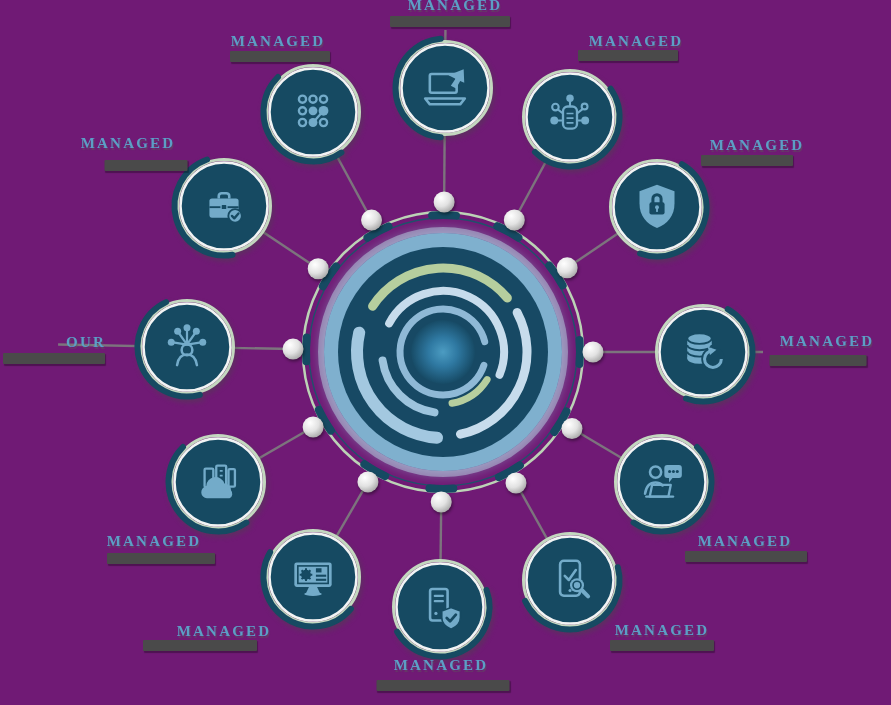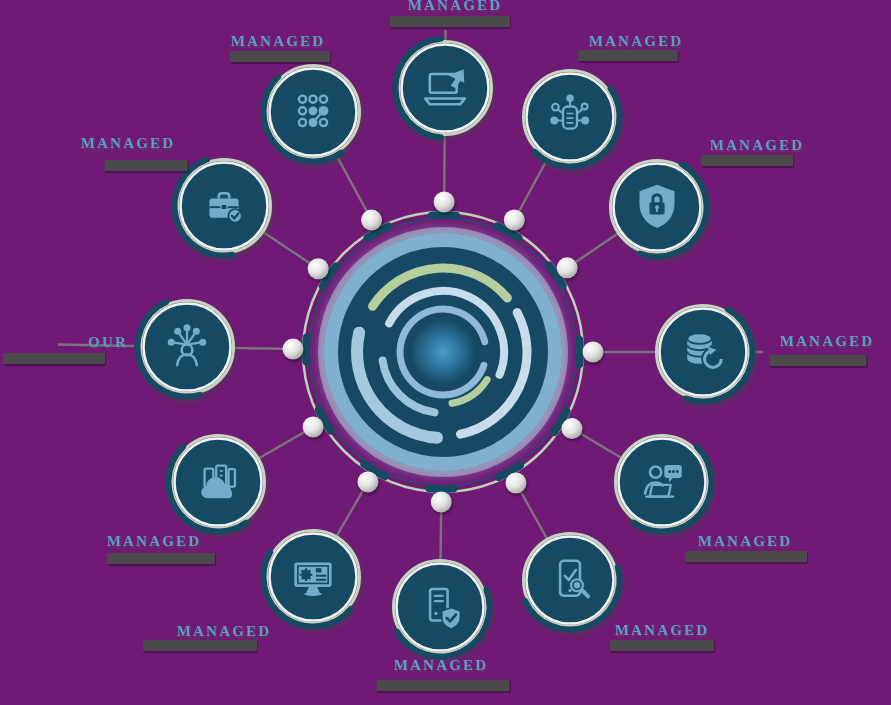--- a/index.html
+++ b/index.html
@@ -294,20 +294,20 @@
       <div class="lbl" style="left: 745px; top: 534px;">MANAGED</div>
       <div class="bar" style="left: 746px; top: 551px; width: 122px;"></div>
       <div class="lbl" style="left: 662px; top: 623px;">MANAGED</div>
       <div class="bar" style="left: 662px; top: 640px; width: 104px;"></div>
       <div class="lbl" style="left: 441px; top: 658px;">MANAGED</div>
       <div class="bar" style="left: 443px; top: 680px; width: 133px;"></div>
       <div class="lbl" style="left: 224px; top: 624px;">MANAGED</div>
       <div class="bar" style="left: 200px; top: 640px; width: 114px;"></div>
       <div class="lbl" style="left: 154px; top: 534px;">MANAGED</div>
       <div class="bar" style="left: 161px; top: 553px; width: 108px;"></div>
-      <div class="lbl" style="left: 108px; top: 335px;">OUR</div>
+      <div class="lbl" style="left: 86px; top: 335px;">OUR</div>
       <div class="bar" style="left: 54px; top: 353px; width: 102px;"></div>
       <div class="lbl" style="left: 128px; top: 136px;">MANAGED</div>
       <div class="bar" style="left: 146px; top: 160px; width: 83px;"></div>
       <div class="lbl" style="left: 278px; top: 34px;">MANAGED</div>
       <div class="bar" style="left: 280px; top: 51px; width: 100px;"></div>
     </div>
 </div>
 
 </body></html>

